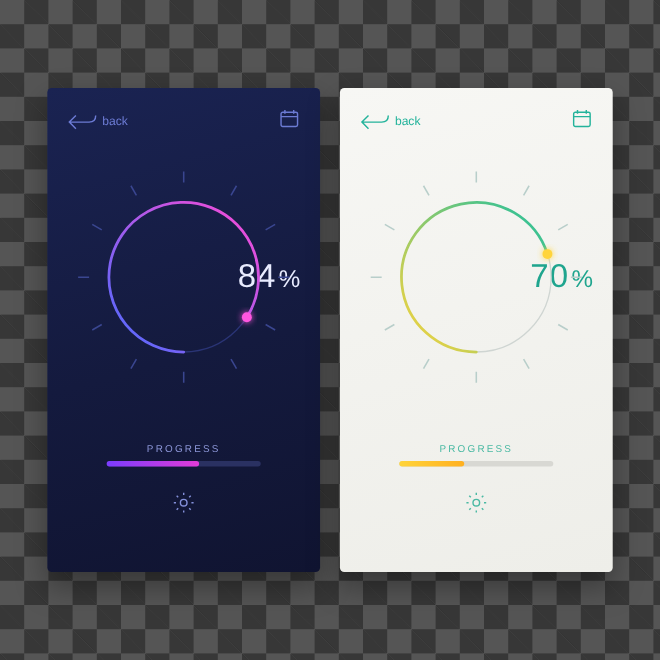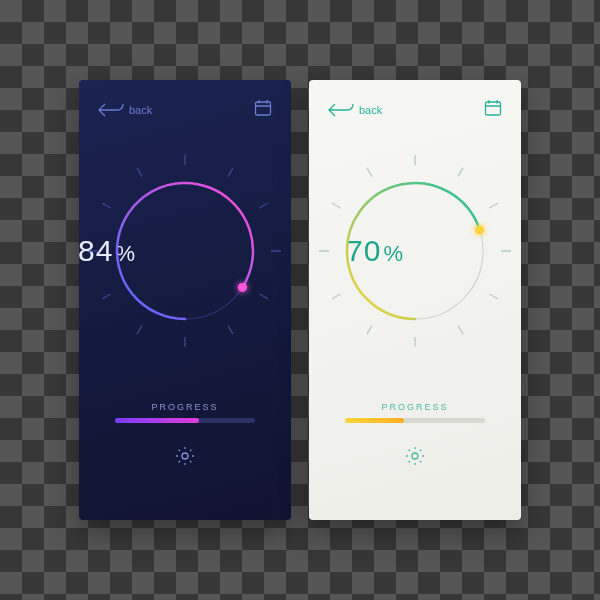--- a/index.html
+++ b/index.html
@@ -22,21 +22,21 @@
     background-size: 44px 44px;
     background-position: 0 0, 22px 22px;
     background-color: #555;
   }
   .stage {
     position: relative;
     display: flex;
     gap: 18px;
   }
   .phone {
-    width: 212px;
+    width: 248px;
     height: 440px;
     border-radius: 4px;
     position: relative;
     box-shadow: 0 12px 28px rgba(0,0,0,.35);
     display: flex;
     flex-direction: column;
     align-items: center;
     padding: 18px 18px 22px;
     overflow: hidden;
   }
@@ -47,21 +47,21 @@
 
   .back-btn { display:flex; align-items:center; gap:4px; font-size:11px; cursor:pointer; }
   .dark .back-btn { color:#6c7bd4; }
   .light .back-btn { color:#23b39b; }
   .back-btn svg { width:28px; height:18px; }
 
   .cal-icon svg { width:20px; height:20px; }
   .dark .cal-icon { color:#6c7bd4; }
   .light .cal-icon { color:#23b39b; }
 
-  .gauge-wrap { position:relative; width:214px; height:214px; margin-top:22px; display:flex; align-items:center; justify-content:flex-start; }
+  .gauge-wrap { position:relative; width:214px; height:214px; margin-top:22px; display:flex; align-items:center; justify-content:flex-end; }
   .gauge-wrap svg { position:absolute; inset:0; overflow:visible; }
   .pct { font-size:30px; font-weight:300; letter-spacing:1px; display:flex; align-items:baseline; gap:2px; }
   .pct .sym { font-size:22px; }
   .dark .pct { color:#e9ecff; }
   .light .pct { color:#1fa58e;margin-left:38px; }
 
   .prog-label { font-size:9px; letter-spacing:2px; margin-top:44px; }
   .dark .prog-label { color:#8b95d6; }
   .light .prog-label { color:#4ab9a3; }
 

